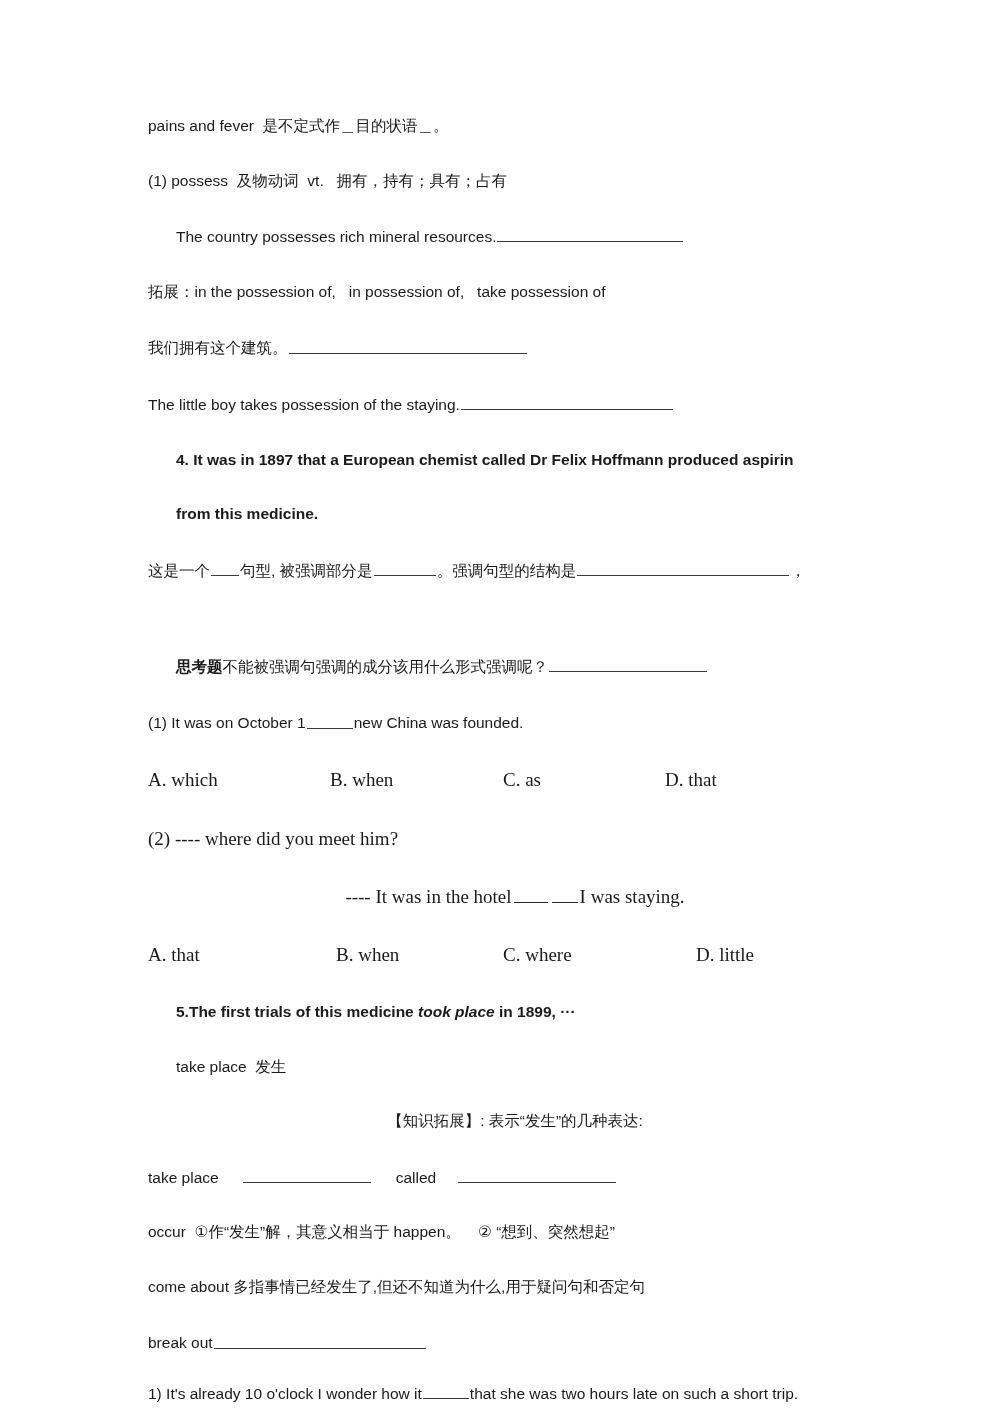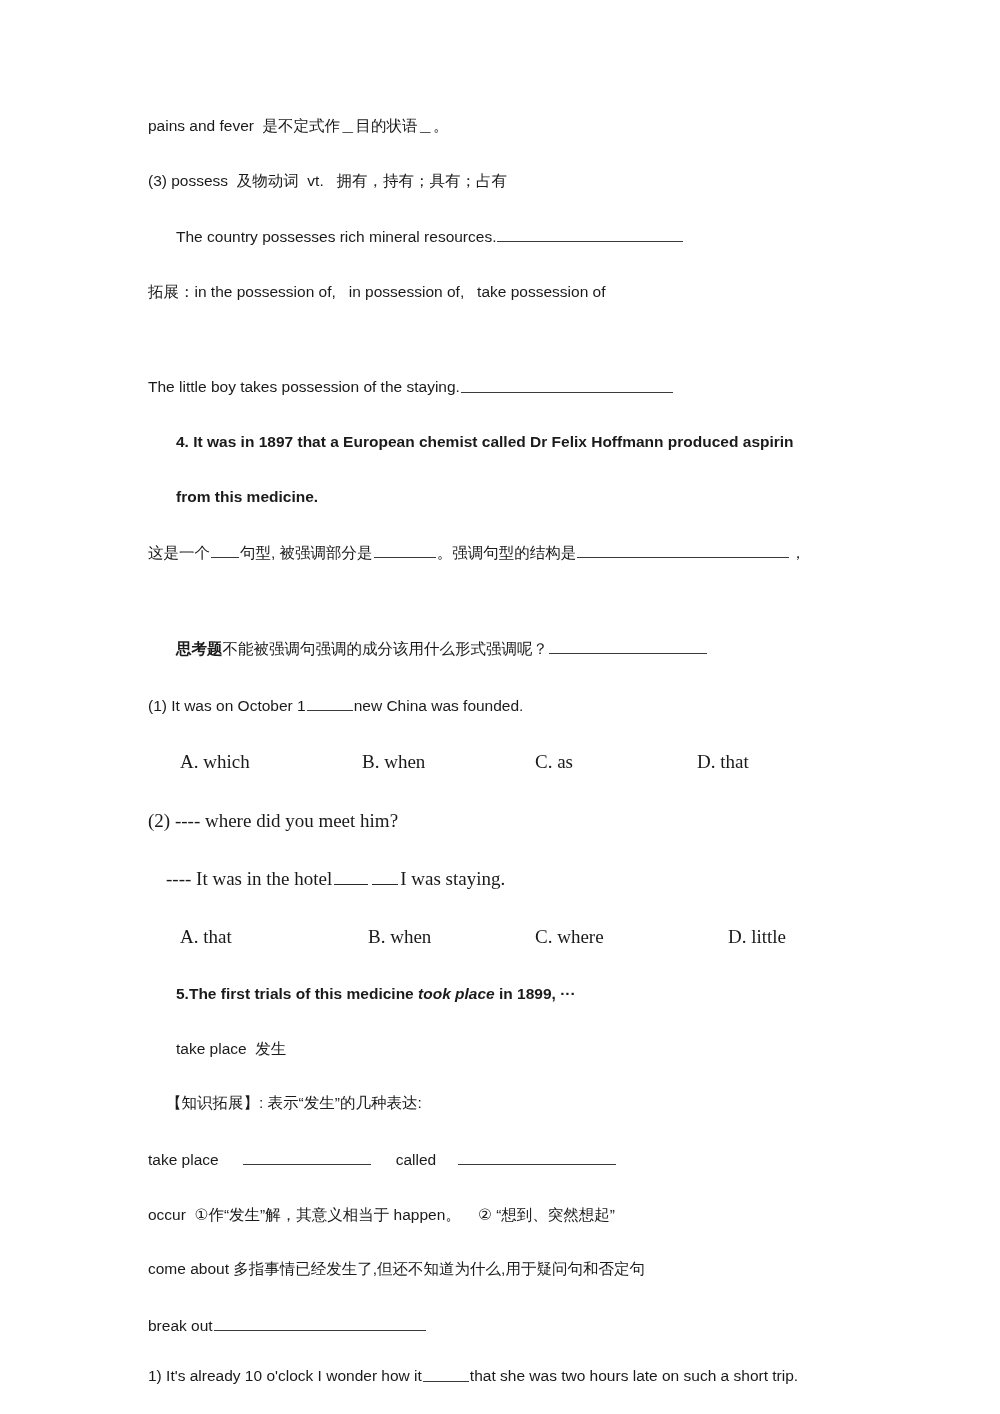--- a/index.html
+++ b/index.html
@@ -44,39 +44,38 @@
 
   
   .gap-lg { height: 39px; }
   .gap-md { height: 39px; }
   .gap-sm { height: 33px; }
 
   
   .optrow {
     position: relative;
     height: 20px;
-    margin-left: 32px;
   }
   .optrow > span {
     position: absolute;
     top: 0;
     white-space: nowrap;
   }
   .c0 { left: 0px; }
   .c1 { left: 182px; }
   .c2 { left: 355px; }
   .c3 { left: 517px; }
 
   .c0b { left: 0px; }
   .c1b { left: 188px; }
   .c2b { left: 355px; }
   .c3b { left: 548px; }
 
   .indent1 { padding-left: 28px; }
-  .indent2 { padding-left: 18px; }
+  .indent2 { padding-left: 18px; text-align: center; }
 
   
   .blank {
     display: inline-block;
     border-bottom: 1.4px solid #3a3a3a;
     vertical-align: baseline;
     height: 0.92em;
     margin: 0 1px;
   }
   .b-xs  { width: 28px; }
@@ -100,29 +99,30 @@
 </style>
 </head>
 <body>
 
 <div class="page">
   <div class="content">
 
     <div class="ln sans">pains and fever  是不定式作＿目的状语＿。</div>
     <div class="gap-lg"></div>
 
-    <div class="ln sans">(3) possess  及物动词  vt.   拥有，持有；具有；占有</div>
+    <div class="ln sans">(1) possess  及物动词  vt.   拥有，持有；具有；占有</div>
     <div class="gap-lg"></div>
 
     <div class="ln sans indent1"><span>The country possesses rich mineral resources.</span><span class="blank b-3xl"></span></div>
     <div class="gap-lg"></div>
 
     <div class="ln sans"><span>拓展：</span><span>in the possession of,   in possession of,   take possession of</span></div>
     <div class="gap-lg"></div>
 
+    <div class="ln sans"><span>我们拥有这个建筑。</span><span class="blank b-5xl"></span></div>
     <div class="gap-lg"></div>
 
     <div class="ln sans"><span>The little boy takes possession of the staying.</span><span class="blank b-4xl"></span></div>
     <div class="gap-lg"></div>
 
     <div class="ln sans bold">4. It was in 1897 that a European chemist called Dr Felix Hoffmann produced aspirin</div>
     <div class="gap-lg"></div>
     <div class="ln sans bold">from this medicine.</div>
     <div class="gap-lg"></div>
 

